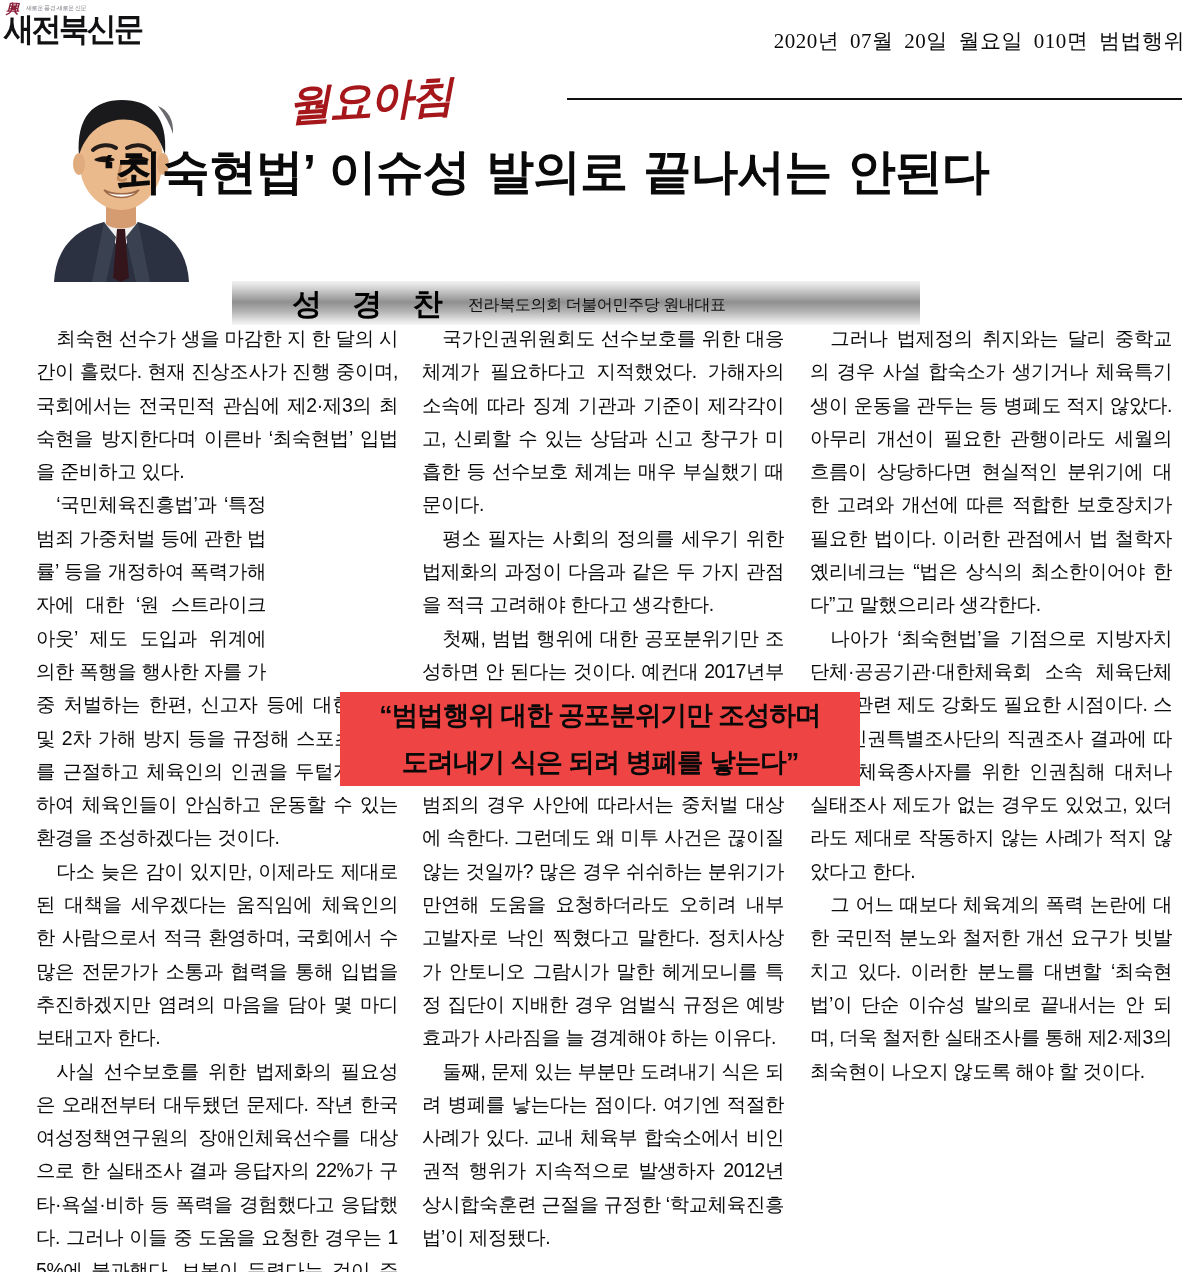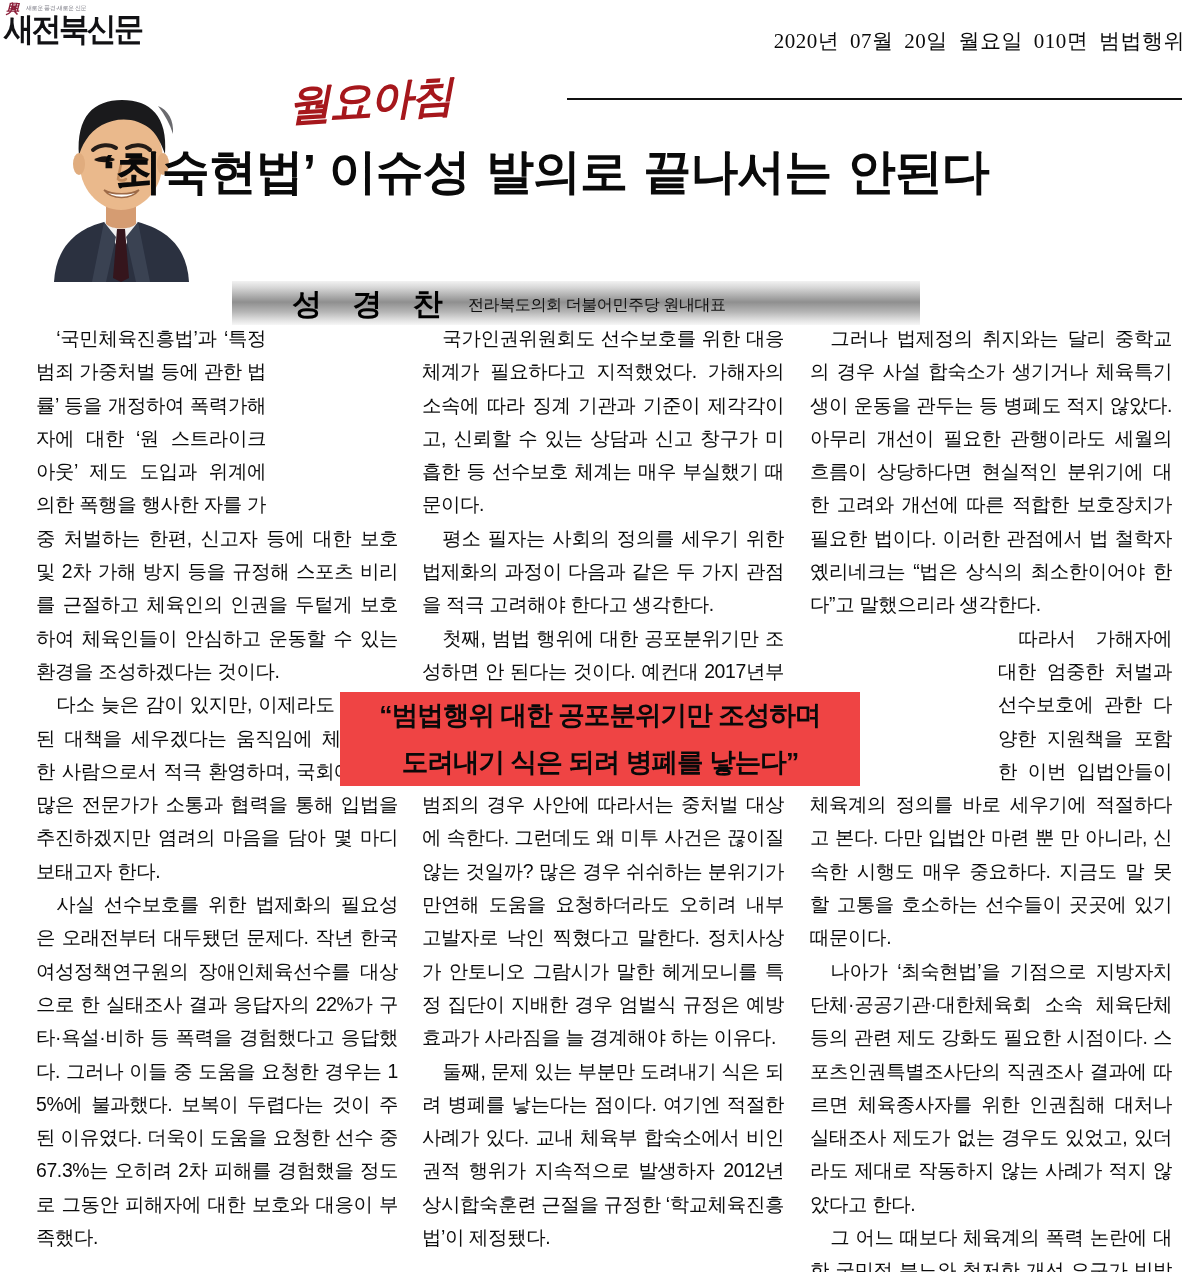--- a/index.html
+++ b/index.html
@@ -273,35 +273,35 @@
 <div id="kicker">월요아침</div>
 <div id="kicker-rule"></div>
 <div id="headline">‘최숙현법’ 이슈성 발의로 끝나서는 안된다</div>
 
 <div id="byline-bar">
   <div id="byline-name">성 경 찬</div>
   <div id="byline-affil">전라북도의회 더불어민주당 원내대표</div>
 </div>
 
 <div class="col" id="col-1">
+  <p>최숙현 선수가 생을 마감한 지 한 달의 시간이 흘렀다. 현재 진상조사가 진행 중이며, 국회에서는 전국민적 관심에 제2·제3의 최숙현을 방지한다며 이른바 ‘최숙현법’ 입법을 준비하고 있다.</p>
   <p><span class="shape-right"></span><span>‘국민체육진흥법’과 ‘특정범죄 가중처벌 등에 관한 법률’ 등을 개정하여 폭력가해자에 대한 ‘원 스트라이크 아웃’ 제도 도입과 위계에 의한 폭행을 행사한 자를 가중 처벌하는 한편, 신고자 등에 대한 보호 및 2차 가해 방지 등을 규정해 스포츠 비리를 근절하고 체육인의 인권을 두텉게 보호하여 체육인들이 안심하고 운동할 수 있는 환경을 조성하겠다는 것이다.</span></p>
   <p>다소 늦은 감이 있지만, 이제라도 제대로 된 대책을 세우겠다는 움직임에 체육인의 한 사람으로서 적극 환영하며, 국회에서 수많은 전문가가 소통과 협력을 통해 입법을 추진하겠지만 염려의 마음을 담아 몇 마디 보태고자 한다.</p>
   <p>사실 선수보호를 위한 법제화의 필요성은 오래전부터 대두됐던 문제다. 작년 한국여성정책연구원의 장애인체육선수를 대상으로 한 실태조사 결과 응답자의 22%가 구타·욕설·비하 등 폭력을 경험했다고 응답했다. 그러나 이들 중 도움을 요청한 경우는 15%에 불과했다. 보복이 두렵다는 것이 주된 이유였다. 더욱이 도움을 요청한 선수 중 67.3%는 오히려 2차 피해를 경험했을 정도로 그동안 피해자에 대한 보호와 대응이 부족했다.</p>
 </div>
 
 <div class="col" id="col-2">
   <p>국가인권위원회도 선수보호를 위한 대응체계가 필요하다고 지적했었다. 가해자의 소속에 따라 징계 기관과 기준이 제각각이고, 신뢰할 수 있는 상담과 신고 창구가 미흡한 등 선수보호 체계는 매우 부실했기 때문이다.</p>
   <p>평소 필자는 사회의 정의를 세우기 위한 법제화의 과정이 다음과 같은 두 가지 관점을 적극 고려해야 한다고 생각한다.</p>
   <p>첫째, 범법 행위에 대한 공포분위기만 조성하면 안 된다는 것이다. 예컨대 2017년부터 트위터 등 SNS을 기반으로 시작된 ‘미투 운동’이 현재까지 이어지는 것이 과연 관련 법·제도가 미비해서일까? 아니다. 성 관련 범죄의 경우 사안에 따라서는 중처벌 대상에 속한다. 그런데도 왜 미투 사건은 끊이질 않는 것일까? 많은 경우 쉬쉬하는 분위기가 만연해 도움을 요청하더라도 오히려 내부고발자로 낙인 찍혔다고 말한다. 정치사상가 안토니오 그람시가 말한 헤게모니를 특정 집단이 지배한 경우 엄벌식 규정은 예방 효과가 사라짐을 늘 경계해야 하는 이유다.</p>
   <p>둘째, 문제 있는 부분만 도려내기 식은 되려 병폐를 낳는다는 점이다. 여기엔 적절한 사례가 있다. 교내 체육부 합숙소에서 비인권적 행위가 지속적으로 발생하자 2012년 상시합숙훈련 근절을 규정한 ‘학교체육진흥법’이 제정됐다.</p>
 </div>
 
 <div class="col" id="col-3">
   <p>그러나 법제정의 취지와는 달리 중학교의 경우 사설 합숙소가 생기거나 체육특기생이 운동을 관두는 등 병폐도 적지 않았다. 아무리 개선이 필요한 관행이라도 세월의 흐름이 상당하다면 현실적인 분위기에 대한 고려와 개선에 따른 적합한 보호장치가 필요한 법이다. 이러한 관점에서 법 철학자 옜리네크는 “법은 상식의 최소한이어야 한다”고 말했으리라 생각한다.</p>
-  <p><span class="shape-left"></span><span>따라서 가해자에 대한 엄중한 처벌과 선수보호에 관한 다양한 지원책을 포함한 이번 입법안들이 체육계의 정의를 바로 세우기에 적절하다고 본다. 다만 입법안 마련 뿐 만 아니라, 신속한 시행도 매우 중요하다. 지금도 말 못 할 고통을 호소하는 선수들이 곳곳에 있기 때문이다.</span></p>
   <p>나아가 ‘최숙현법’을 기점으로 지방자치단체·공공기관·대한체육회 소속 체육단체 등의 관련 제도 강화도 필요한 시점이다. 스포츠인권특별조사단의 직권조사 결과에 따르면 체육종사자를 위한 인권침해 대처나 실태조사 제도가 없는 경우도 있었고, 있더라도 제대로 작동하지 않는 사례가 적지 않았다고 한다.</p>
   <p>그 어느 때보다 체육계의 폭력 논란에 대한 국민적 분노와 철저한 개선 요구가 빗발치고 있다. 이러한 분노를 대변할 ‘최숙현법’이 단순 이슈성 발의로 끝내서는 안 되며, 더욱 철저한 실태조사를 통해 제2·제3의 최숙현이 나오지 않도록 해야 할 것이다.</p>
 </div>
 
 <div id="pullquote">
   <span class="pq-line">“범법행위 대한 공포분위기만 조성하며</span>
   <span class="pq-line">도려내기 식은 되려 병폐를 낳는다”</span>
 </div>
 
 </body></html>

